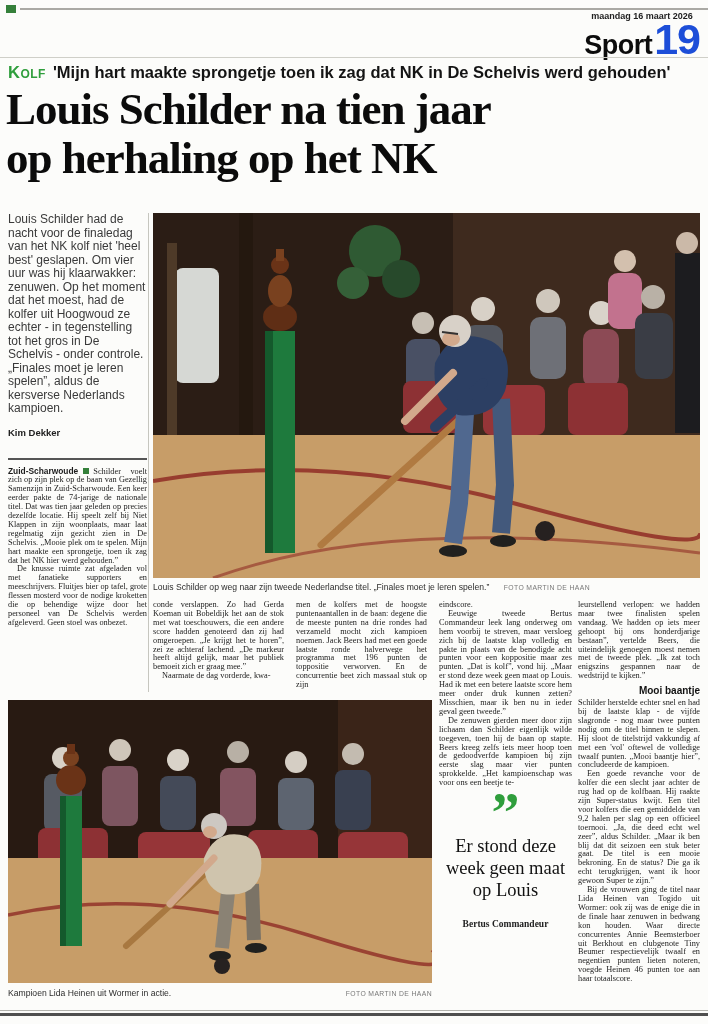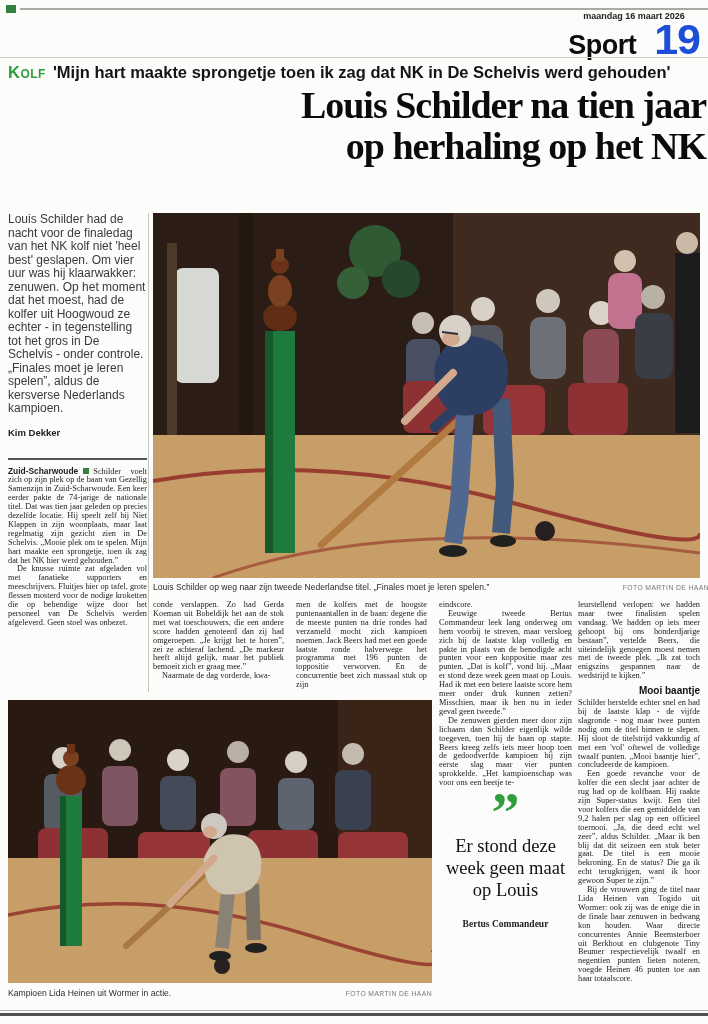--- a/index.html
+++ b/index.html
@@ -4,49 +4,49 @@
 <style>
   html,body{margin:0;padding:0;background:#e8e8e4;}
   .page{position:relative;width:708px;height:1024px;background:#fcfcfa;overflow:hidden;
         font-family:"Liberation Sans",sans-serif;color:#1c1c1c;}
   
   .top-square{position:absolute;left:6px;top:5px;width:10px;height:8px;background:#35803a;}
   .top-line{position:absolute;left:20px;right:0;top:8px;height:2px;background:#aaa9a4;}
   
   .header{position:absolute;right:8px;top:11px;text-align:center;}
   .header-date{font-size:9px;font-weight:bold;color:#222;margin-bottom:0;}
-  .header-sport{display:flex;align-items:baseline;justify-content:flex-end;gap:18px;}
+  .header-sport{display:flex;align-items:baseline;justify-content:flex-end;gap:2px;}
   .header-section{font-size:27px;font-weight:800;color:#0c0c0c;letter-spacing:-0.5px;}
   .header-pagenum{font-size:43px;font-weight:800;color:#1d4ed8;line-height:0.85;letter-spacing:-1px;}
   .header-rule{position:absolute;left:0;right:0;top:57px;height:1px;background:#cfcfc8;}
   
   .kicker{position:absolute;left:8px;top:63px;font-size:16.5px;font-weight:bold;color:#141414;white-space:nowrap;}
   .kicker-label{color:#2f9e3c;font-variant:small-caps;letter-spacing:0.5px;margin-right:7px;}
   .headline{position:absolute;left:6px;top:85px;width:700px;
-            font-family:"Liberation Serif",serif;font-weight:700;font-size:38px;
-            line-height:1.08;letter-spacing:-1px;color:#0b0b0b;text-align:right;}
+            font-family:"Liberation Serif",serif;font-weight:700;font-size:45px;
+            line-height:1.08;letter-spacing:-1px;color:#0b0b0b;}
   
   .lead-col{position:absolute;left:8px;top:213px;width:139px;}
   .lead{font-size:12px;line-height:13.5px;color:#3a3a3a;}
   .byline{margin-top:11px;font-size:9.5px;font-weight:bold;color:#222;
           border-bottom:2px solid #555;padding-bottom:20px;}
   .vrule{position:absolute;left:148px;top:213px;width:1px;height:479px;background:#c6c6bf;}
   
   .serif-body{font-family:"Liberation Serif",serif;font-size:8.3px;line-height:8.9px;
               text-align:justify;color:#1b1b1b;}
   .serif-body p{margin:0;}
   .serif-body p.ind{text-indent:9px;}
   .body-col1{margin-top:7px;height:232px;overflow:hidden;}
   .dateline{font-family:"Liberation Sans",sans-serif;font-weight:bold;font-size:8.4px;}
   .dl-square{display:inline-block;width:6px;height:6px;background:#35803a;margin:0 4px 0 5px;}
   
   .photo1{position:absolute;left:153px;top:213px;width:547px;height:365px;overflow:hidden;}
   .photo1 svg{display:block;width:100%;height:100%;}
   .caption-row{position:absolute;display:flex;justify-content:space-between;align-items:baseline;}
-  .cap1{left:153px;top:582px;width:556px;}
+  .cap1{left:153px;top:582px;width:437px;}
   .cap2{left:8px;top:988px;width:424px;}
   .caption-text{font-size:8.6px;color:#2d2d2d;}
   .caption-credit{font-size:6.8px;color:#777;letter-spacing:0.4px;}
   
   .col{position:absolute;top:601px;}
   .col2{left:153px;width:131px;height:96px;overflow:hidden;}
   .col3{left:296px;width:131px;height:96px;overflow:hidden;}
   .col4{left:439px;width:133px;height:412px;overflow:hidden;}
   .col5{left:578px;width:122px;height:413px;overflow:hidden;}
   .subhead{font-family:"Liberation Sans",sans-serif;font-size:10px;font-weight:bold;

